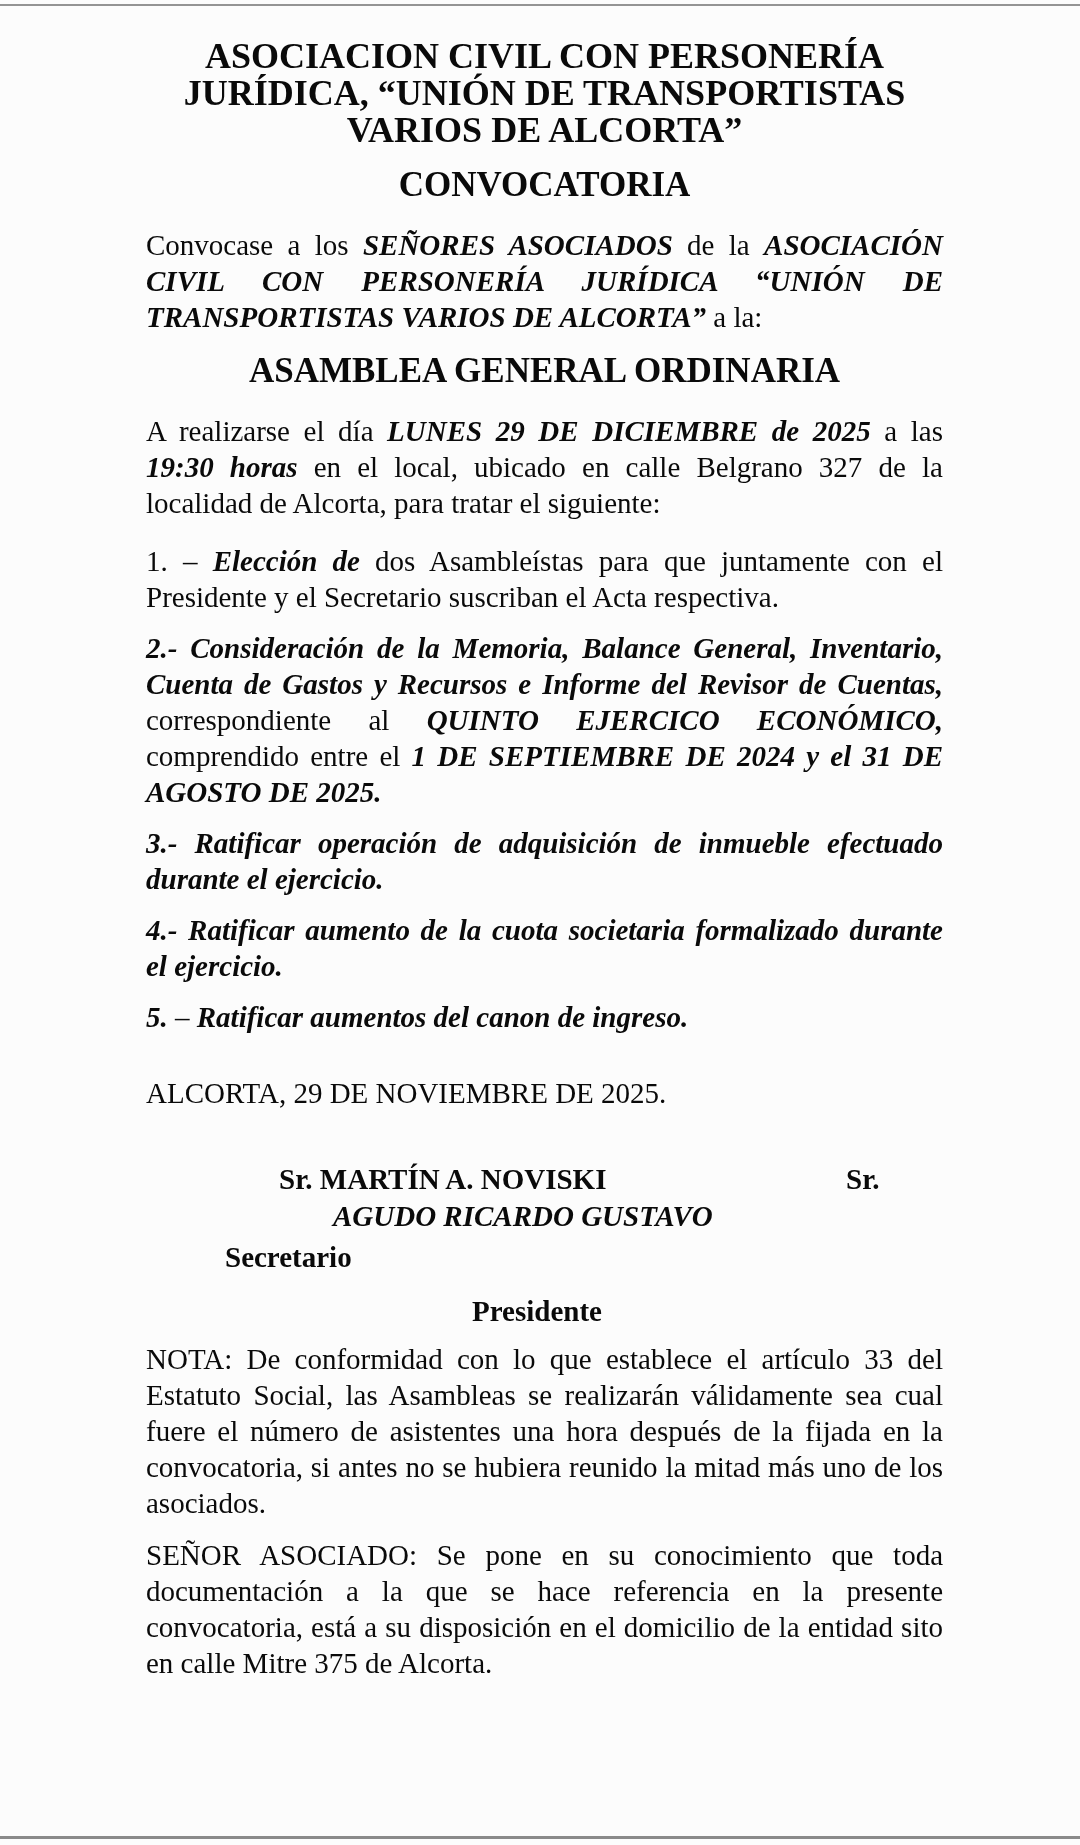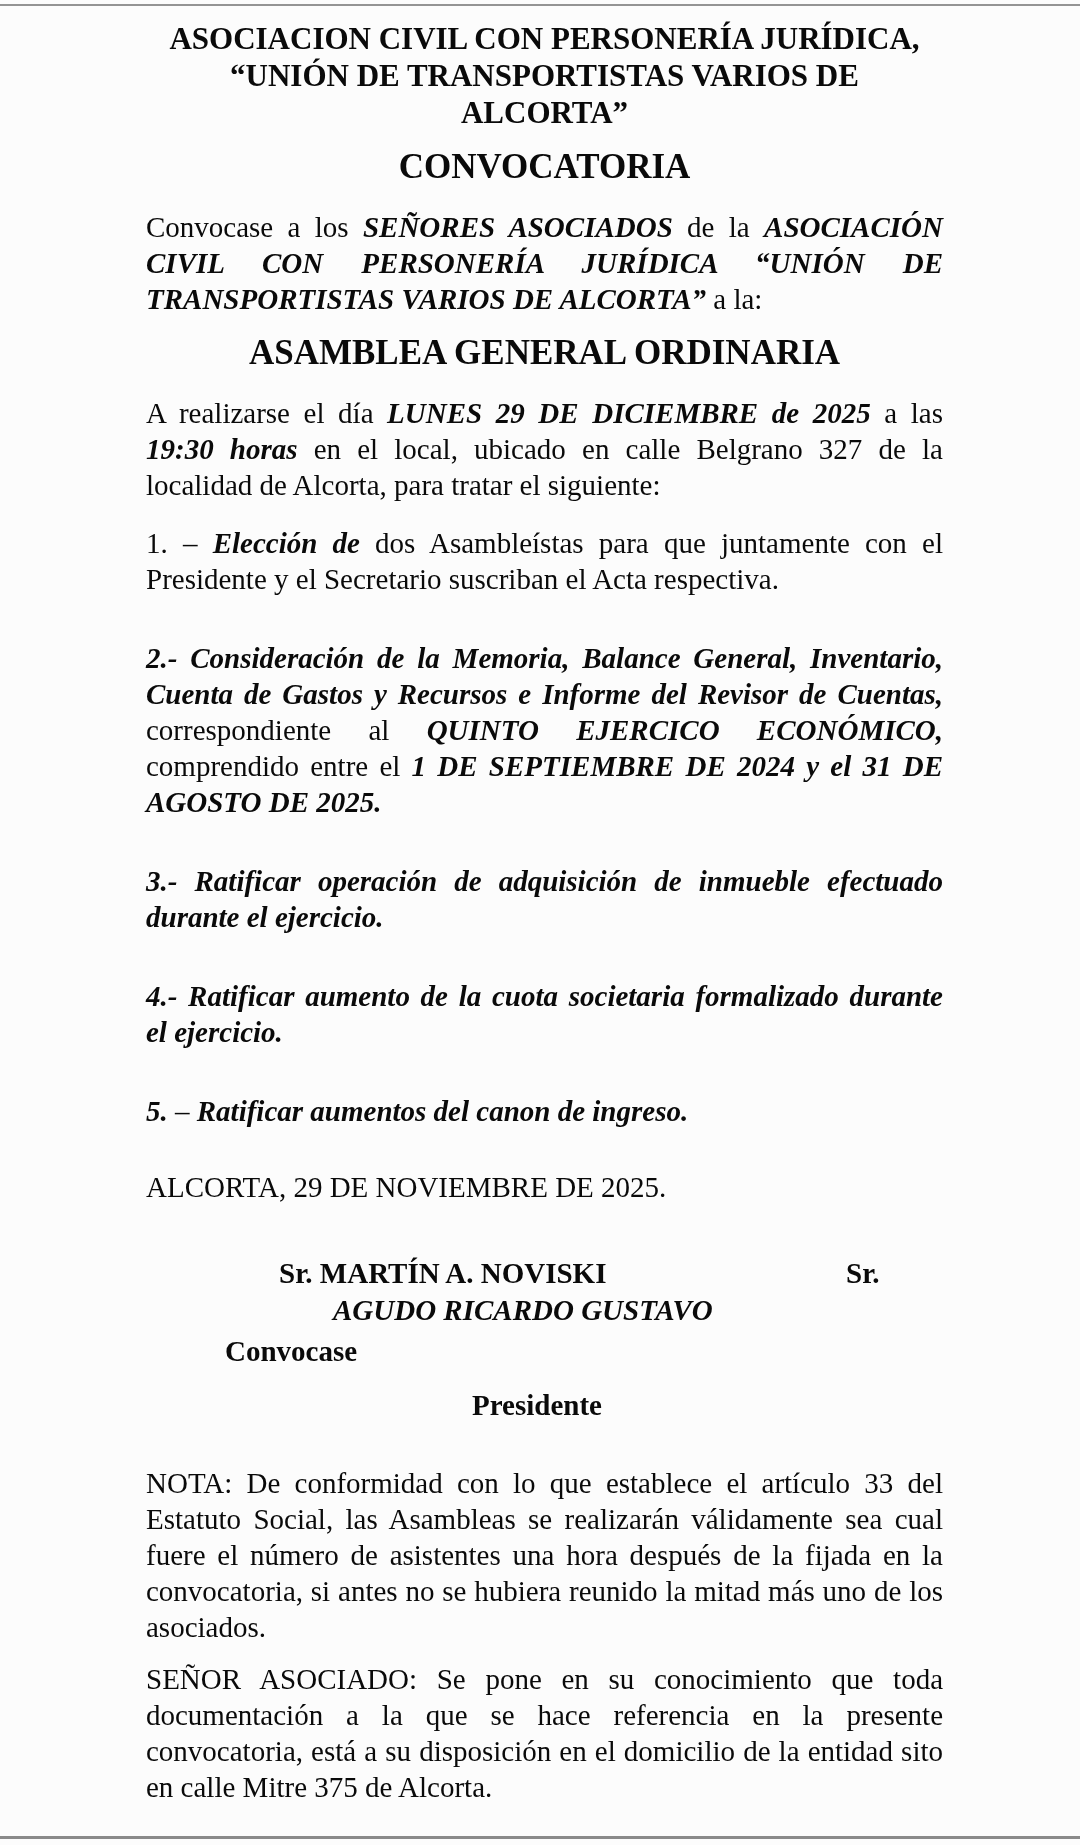--- a/index.html
+++ b/index.html
@@ -14,46 +14,46 @@
   .rule{position:absolute;left:0;right:0;background:#949494;}
   .rule-top{top:4px;height:2px;}
   .rule-bottom{top:1836px;height:3px;background:#8a8a8a;}
   .page{
     padding:20px 137px 0 146px;
     font-size:29px;
     line-height:36px;
   }
   h1,h2{margin:0;text-align:center;font-weight:bold;}
   .doc-title{
-    font-size:31px;line-height:37px;
-    margin:0 auto;max-width:800px;
+    font-size:36px;line-height:37px;
+    margin:18px auto;max-width:800px;
   }
   .section-heading{
     font-size:35px;line-height:36px;
     margin-top:18px;
   }
   p{margin:0;text-align:justify;}
   .para{margin-top:24px;}
-  .item{margin-top:43px;}
+  .item{margin-top:15px;}
   .item-first{margin-top:22px;}
   .b{font-weight:bold;font-style:italic;}
   .date-line{margin-top:40px;text-align:left;}
   .signatures{
     position:relative;
     height:170px;
     margin-top:50px;
     font-weight:bold;
   }
   .signatures span{position:absolute;white-space:nowrap;}
   .sig-name-left{left:89px;top:0;margin-left:44px;}
   .sig-sr-right{left:700px;top:0;}
   .sig-name-2{left:187px;top:37px;font-style:italic;}
   .sig-role-secretary{left:79px;top:78px;}
   .sig-role-president{left:326px;top:132px;}
-  .nota{margin-top:40px;}
+  .nota{margin-top:10px;}
   .senor{margin-top:16px;}
 </style>
 </head>
 <body>
 
 <div class="rule rule-top"></div>
 
 <div class="page">
 
   <h1 class="doc-title">ASOCIACION CIVIL CON PERSONERÍA JURÍDICA, “UNIÓN DE TRANSPORTISTAS VARIOS DE ALCORTA”</h1>
@@ -76,21 +76,21 @@
   <p class="item"><span class="b">4.- Ratificar aumento de la cuota societaria formalizado durante el ejercicio.</span></p>
 
   <p class="item"><span class="b">5.</span><span> – </span><span class="b">Ratificar aumentos del canon de ingreso.</span></p>
 
   <p class="date-line">ALCORTA, 29 DE NOVIEMBRE DE 2025.</p>
 
   <div class="signatures">
     <span class="sig-name-left">Sr. MARTÍN A. NOVISKI</span>
     <span class="sig-sr-right">Sr.</span>
     <span class="sig-name-2">AGUDO RICARDO GUSTAVO</span>
-    <span class="sig-role-secretary">Convocase</span>
+    <span class="sig-role-secretary">Secretario</span>
     <span class="sig-role-president">Presidente</span>
   </div>
 
   <p class="nota">NOTA: De conformidad con lo que establece el artículo 33 del Estatuto Social, las Asambleas se realizarán válidamente sea cual fuere el número de asistentes una hora después de la fijada en la convocatoria, si antes no se hubiera reunido la mitad más uno de los asociados.</p>
 
   <p class="senor">SEÑOR ASOCIADO: Se pone en su conocimiento que toda documentación a la que se hace referencia en la presente convocatoria, está a su disposición en el domicilio de la entidad sito en calle Mitre 375 de Alcorta.</p>
 
 </div>
 
 <div class="rule rule-bottom"></div>

